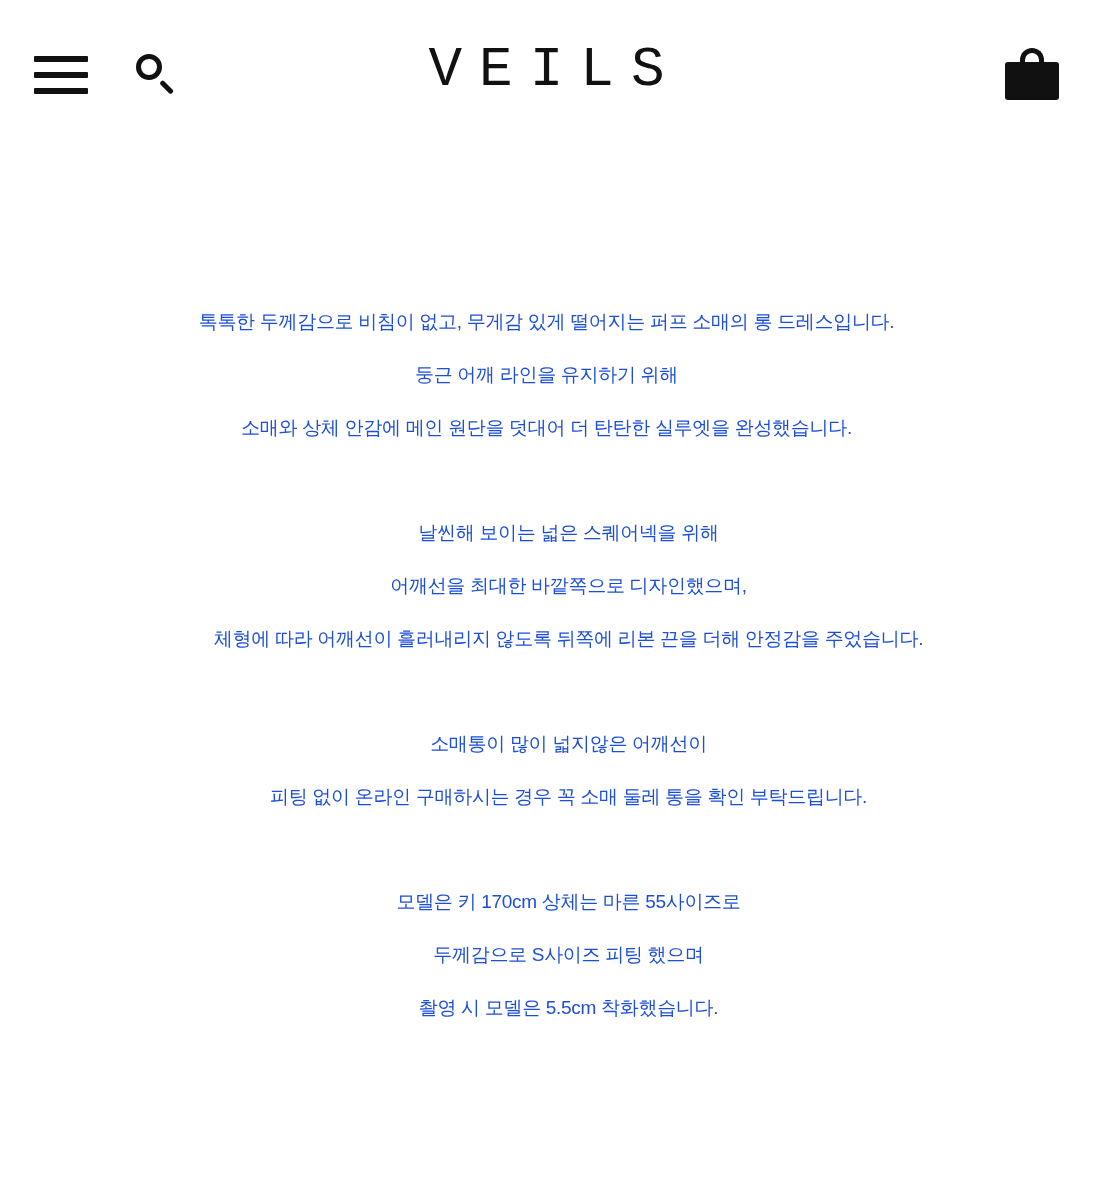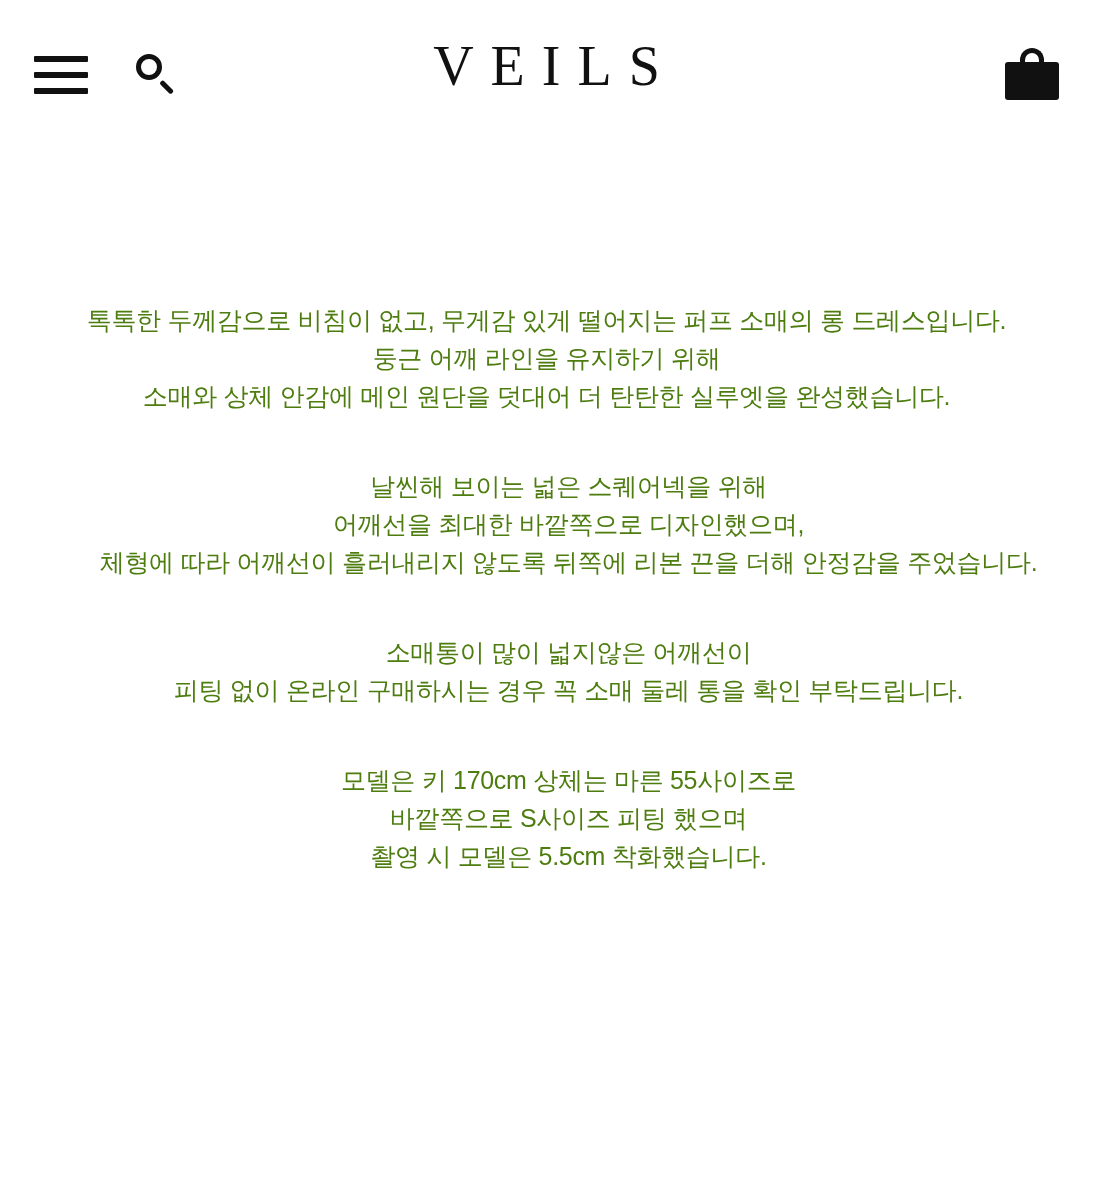--- a/index.html
+++ b/index.html
@@ -94,20 +94,21 @@
     font-family: "Liberation Serif", serif;
     font-size: 56px;
     letter-spacing: 17px;
     color: #111111;
     font-weight: 400;
     pointer-events: none;
   }
   .brand span {
     display: inline-block;
     padding-left: 17px;
+    font-family: Liberation Mono, monospace;
   }
 
   .header-right {
     margin-left: auto;
     display: flex;
     align-items: center;
   }
 
   .bag-icon {
     width: 54px;
@@ -136,23 +137,23 @@
     box-sizing: border-box;
   }
 
   
   .content {
     padding: 128px 46px 0 46px;
     text-align: center;
   }
 
   .para {
-    font-size: 25px;
-    line-height: 38px;
-    color: #4d7c0f;
+    font-size: 19px;
+    line-height: 53px;
+    color: #1d4ed8;
     letter-spacing: -0.3px;
     white-space: pre-line;
     word-break: keep-all;
   }
   .para + .para {
     margin-top: 52px;
     margin-left: 44px;
   }
 </style>
 </head>
@@ -191,17 +192,17 @@
   <div class="content">
     <p class="para">톡톡한 두께감으로 비침이 없고, 무게감 있게 떨어지는 퍼프 소매의 롱 드레스입니다.
 둥근 어깨 라인을  유지하기 위해
 소매와 상체 안감에 메인 원단을 덧대어 더 탄탄한 실루엣을 완성했습니다.</p>
     <p class="para">날씬해 보이는 넓은 스퀘어넥을 위해
 어깨선을 최대한 바깥쪽으로 디자인했으며,
 체형에 따라 어깨선이 흘러내리지 않도록 뒤쪽에 리본 끈을 더해 안정감을 주었습니다.</p>
     <p class="para">소매통이 많이 넓지않은 어깨선이
 피팅 없이 온라인 구매하시는 경우 꼭 소매 둘레 통을 확인 부탁드립니다.</p>
     <p class="para">모델은 키 170cm 상체는 마른 55사이즈로
-바깥쪽으로 S사이즈 피팅 했으며
+두께감으로 S사이즈 피팅 했으며
 촬영 시 모델은 5.5cm 착화했습니다.</p>
   </div>
 
 </div>
 
 </body></html>

